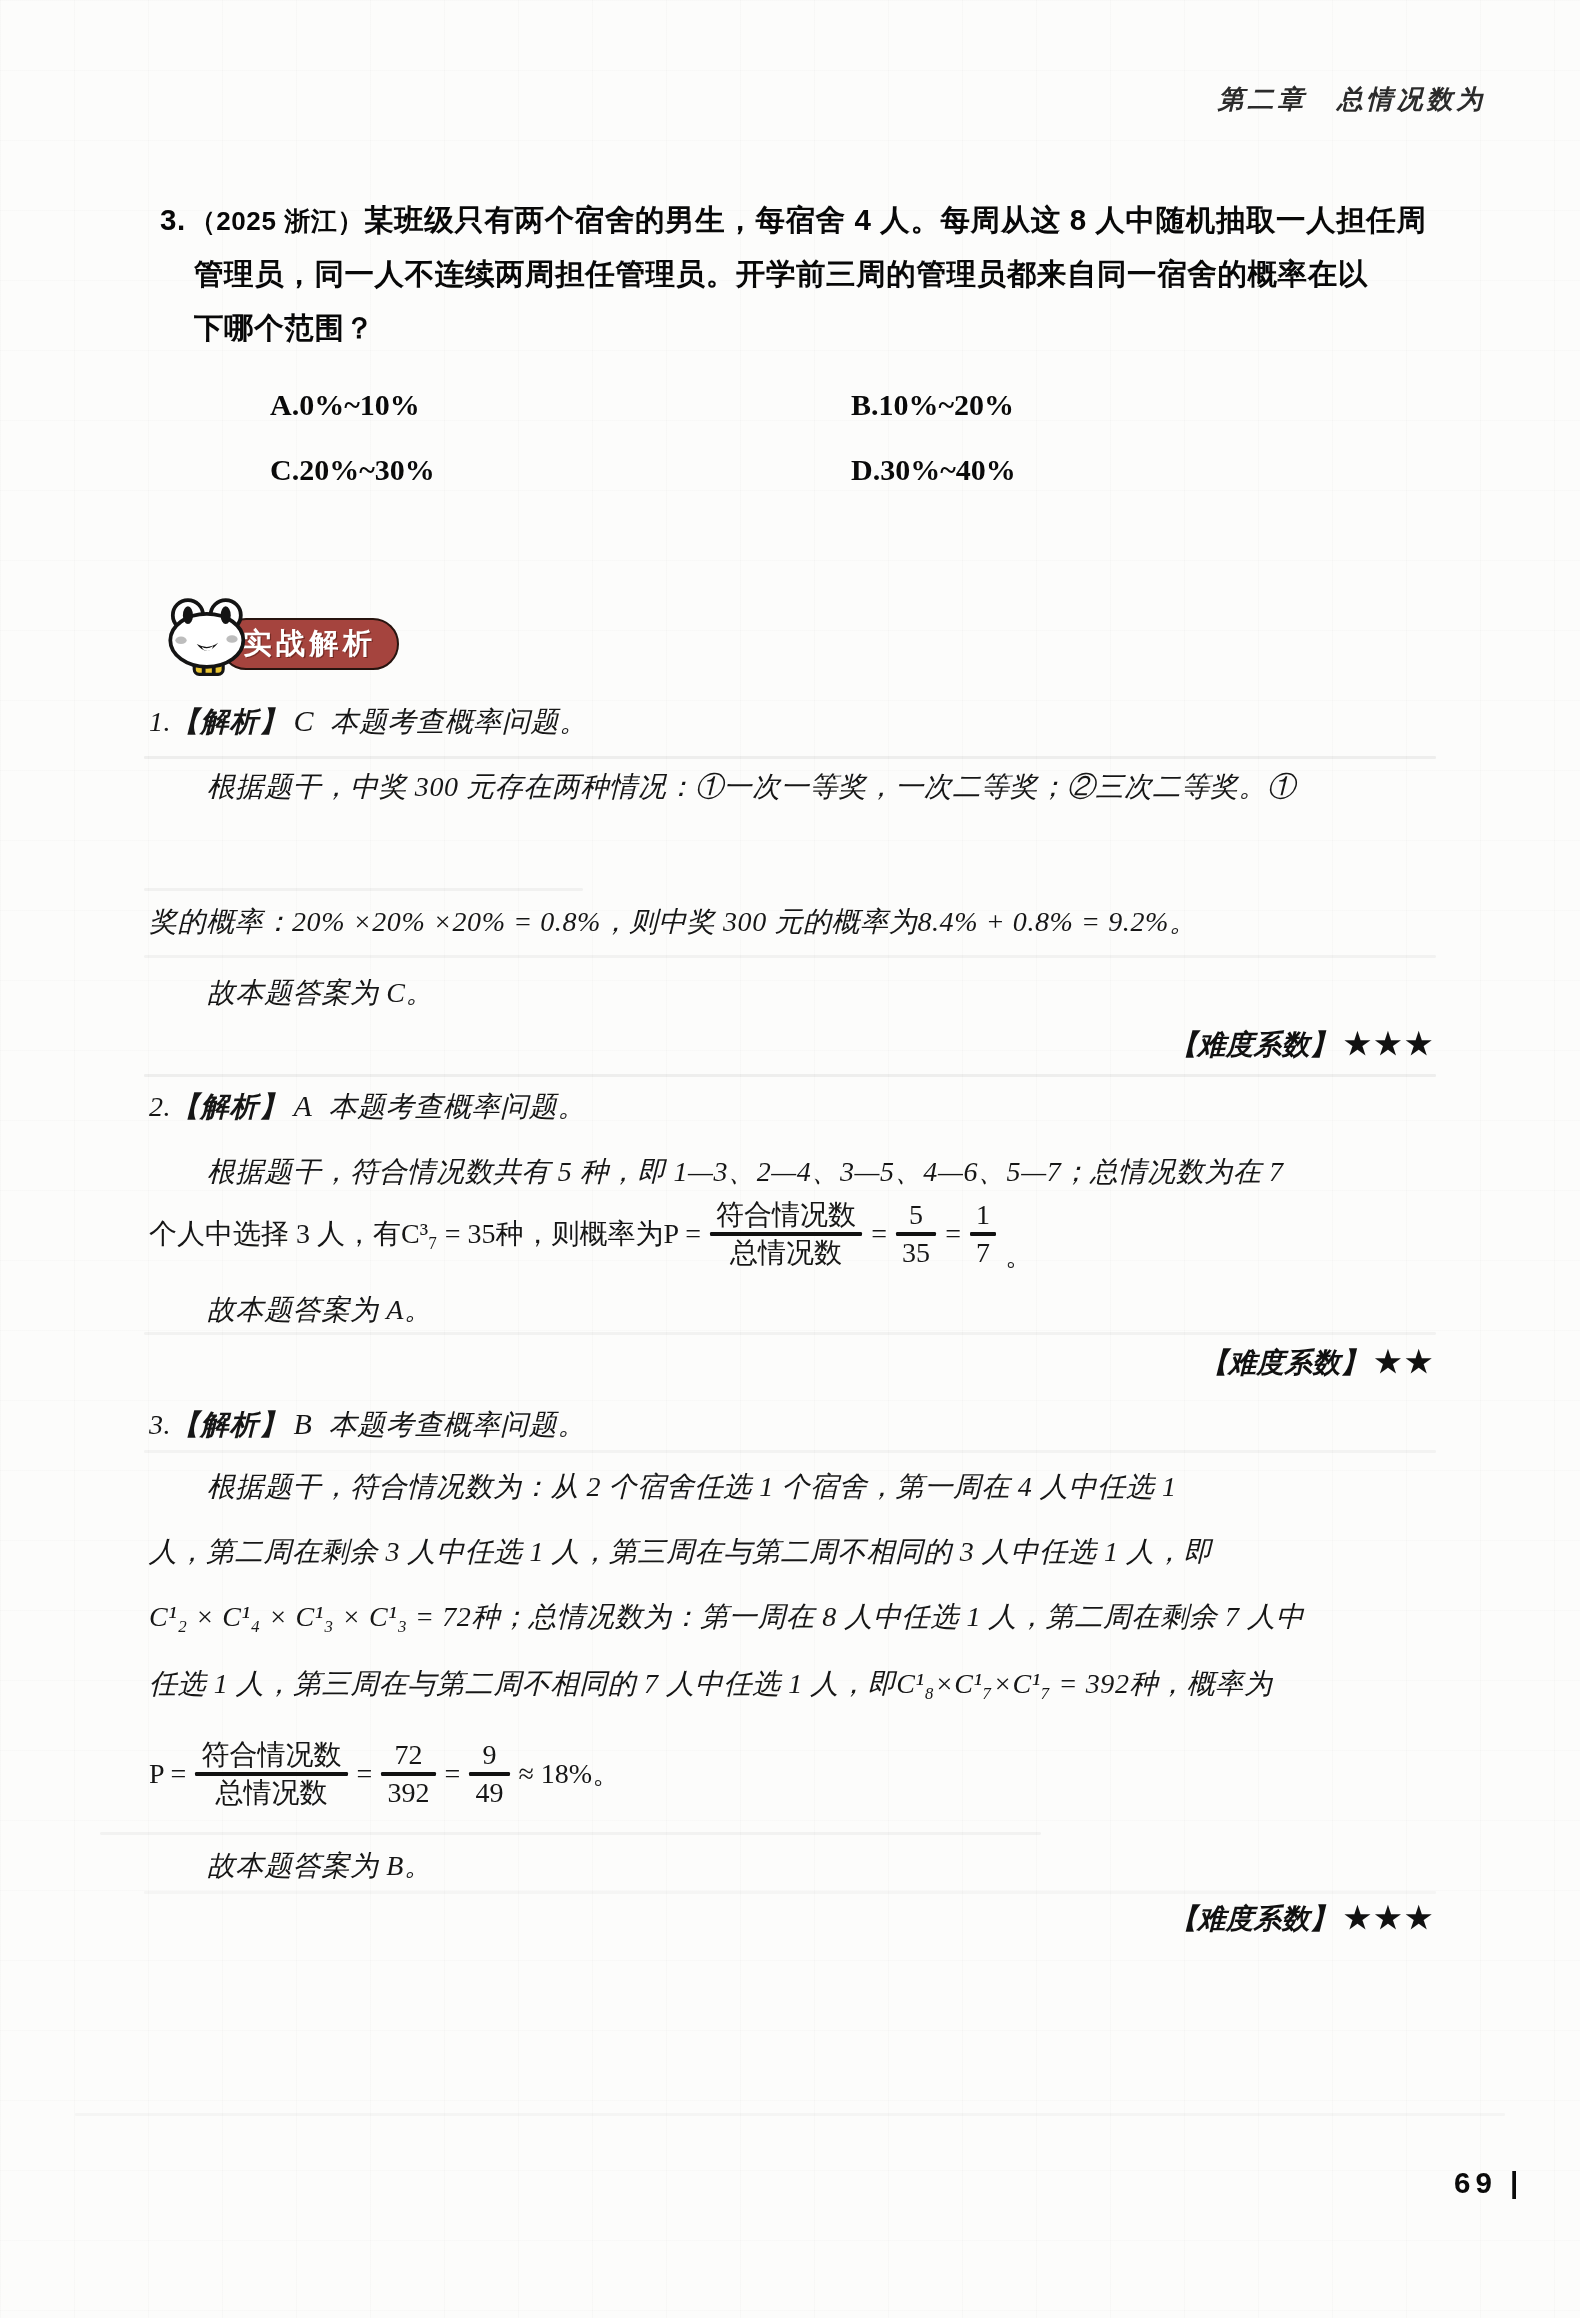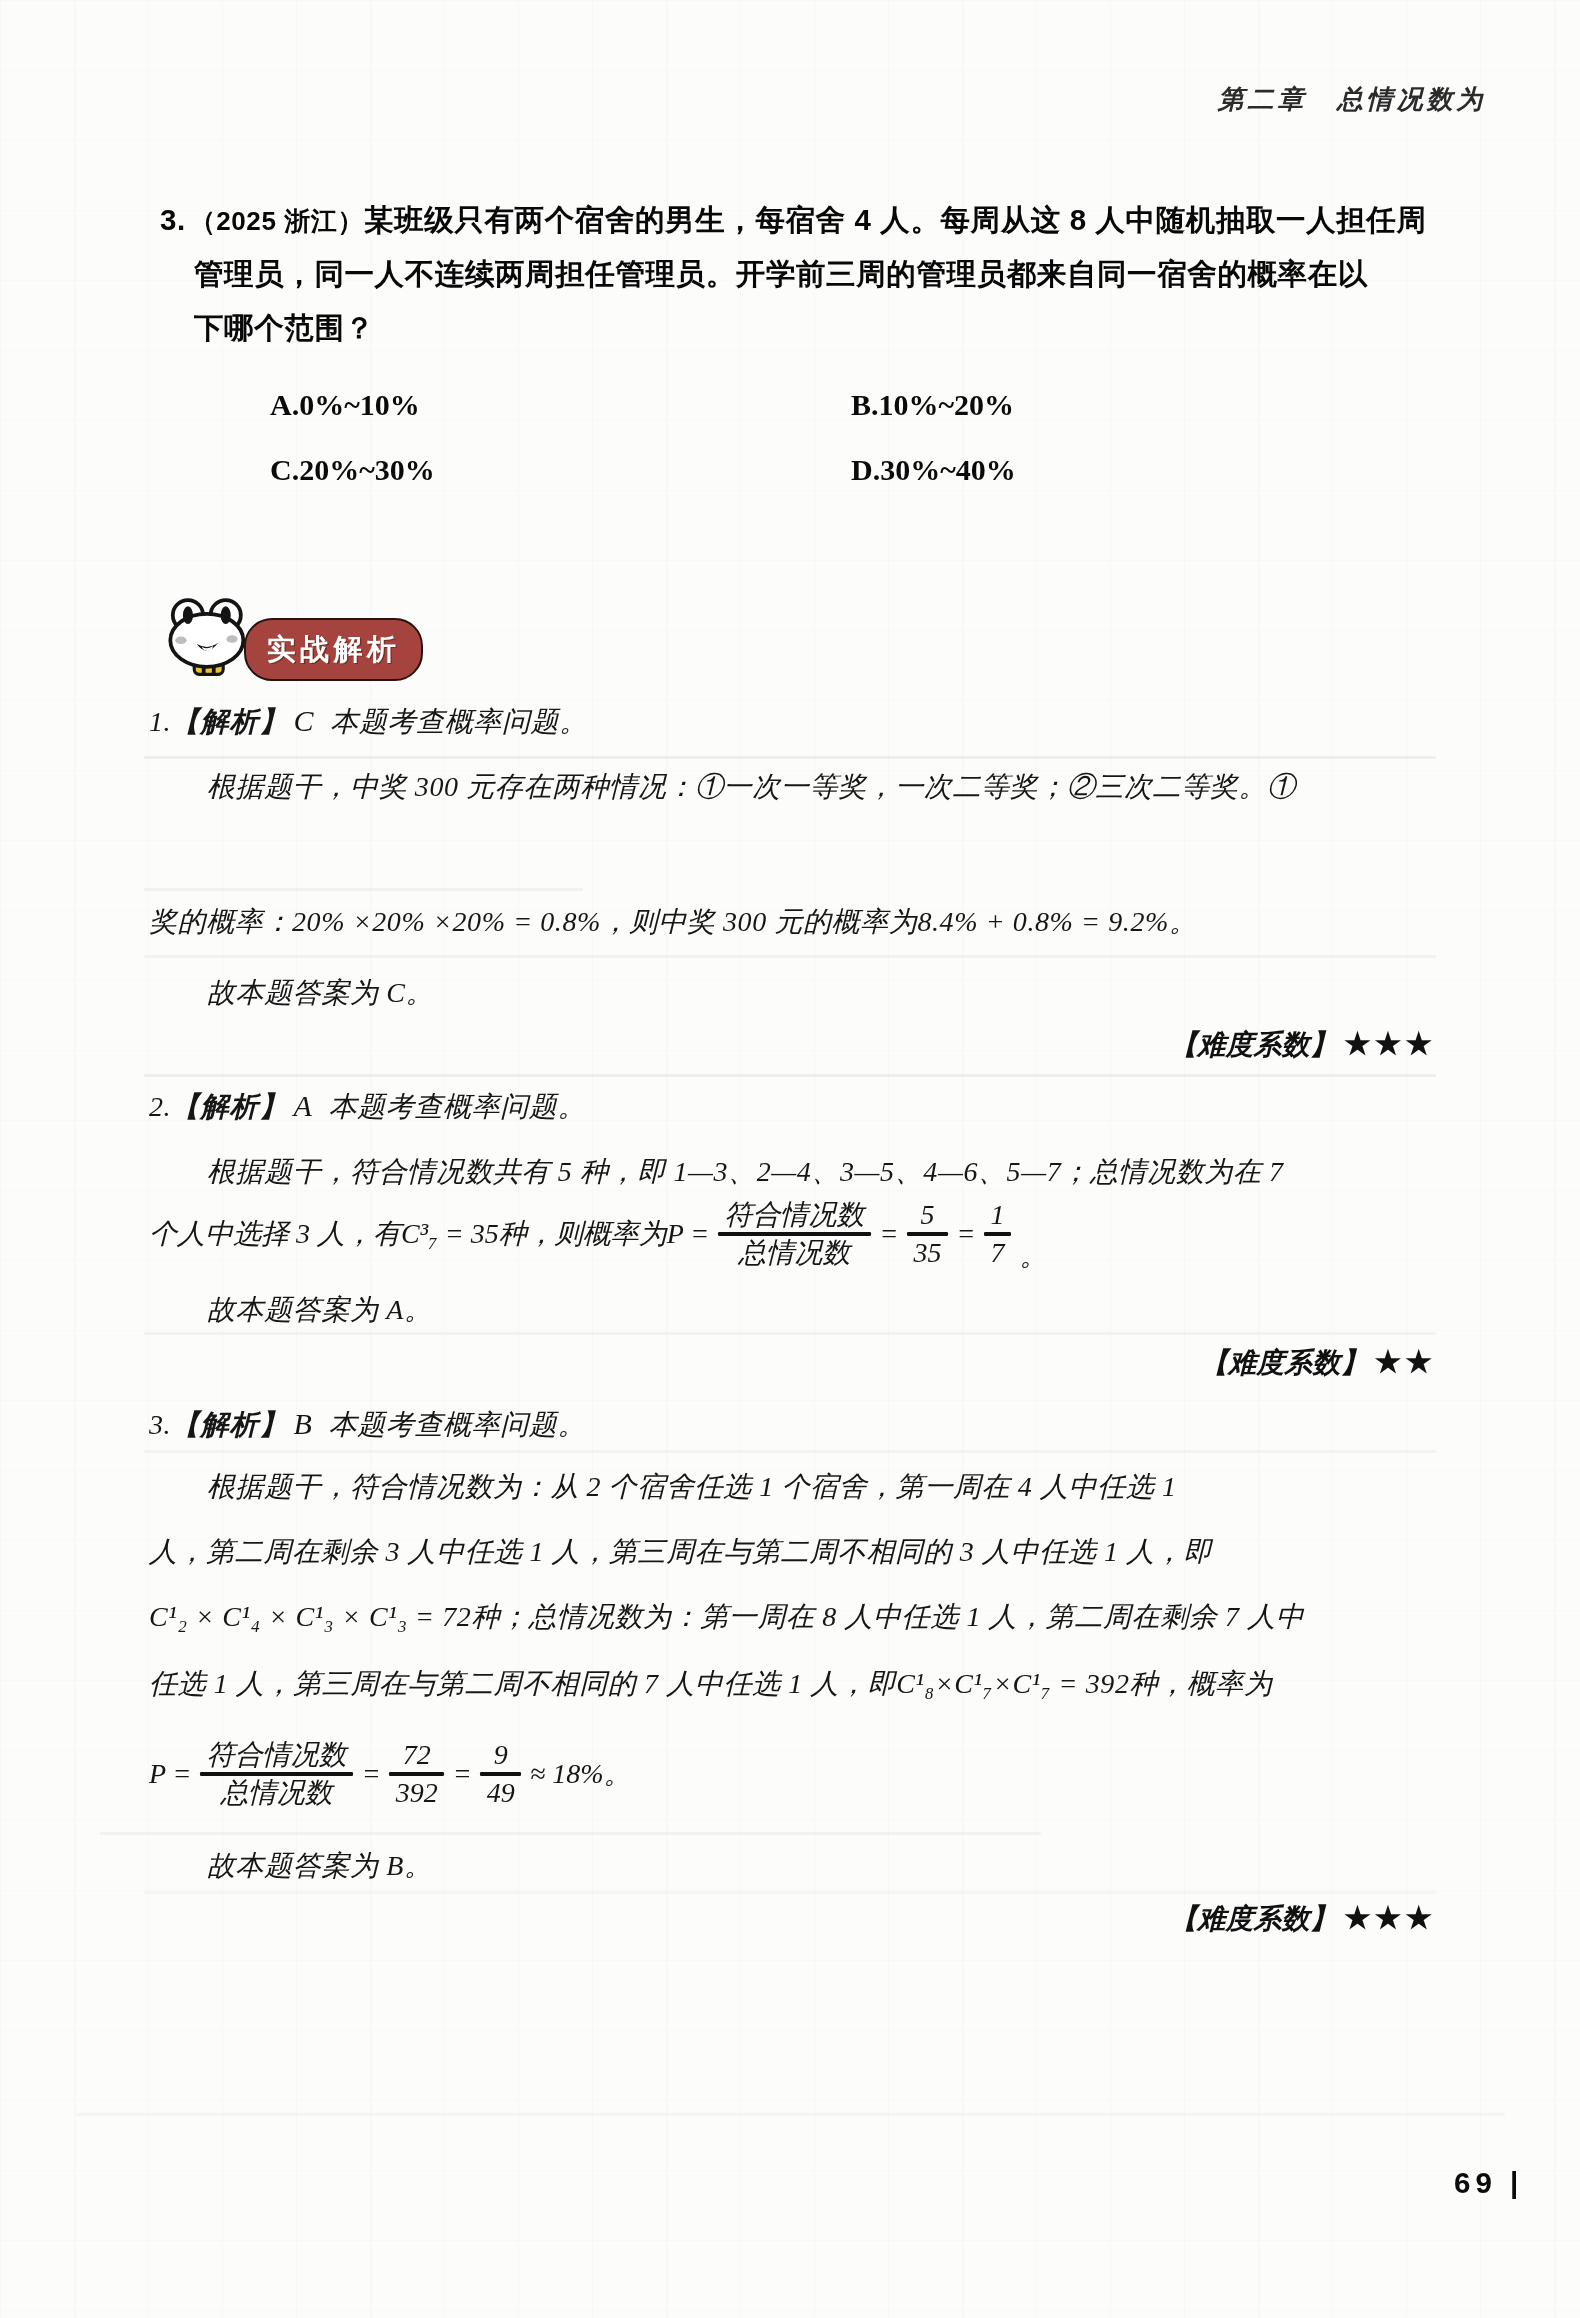--- a/index.html
+++ b/index.html
@@ -36,22 +36,22 @@
   .q-src { font-size:26px; }
 
   .option {
     font-family:"Liberation Serif", serif;
     font-weight:700; font-size:30px; color:#0a0a0a;
   }
 
   
   .badge-wrap { top:590px; left:164px; width:263px; height:94px; }
   .badge-pill {
-    position:absolute; left:80px; top:28px;
-    width:179px; height:63px;
+    position:absolute; left:56px; top:28px;
+    width:179px; height:52px;
     background:#a5443e;
     border:2.5px solid #27140f;
     border-radius:28px;
     display:flex; align-items:center; justify-content:center;
     z-index:1;
   }
   .badge-pill span {
     color:#ffffff; font-family:"Liberation Sans", sans-serif;
     font-weight:700; font-size:29px; letter-spacing:4.4px;
     text-shadow:1.3px 1.3px 0 rgba(60,10,5,.45);
@@ -72,21 +72,21 @@
   .difficulty {
     font-family:"Liberation Serif", serif;
     font-style:italic; font-weight:700;
     font-size:28px; color:#111;
   }
   .difficulty .stars { font-style:normal; font-size:30px; letter-spacing:3.8px; margin-left:6.3px; }
 
   
   .formula {
     display:flex; align-items:center;
-    font-family:"Liberation Serif", serif; font-style:italic;
+    font-family:"Liberation Serif", serif; 
     font-size:28px; color:#161616;
   }
   .formula > * { margin-right:8.8px; }
   .frac { display:inline-flex; flex-direction:column; align-items:center; }
   .frac .num, .frac .den { padding:1.3px 6.3px; line-height:1.15; }
   .frac .bar { height:3.1px; background:#111; align-self:stretch; border-radius:1.3px; }
 
   
   .page-num {
     font-family:"Liberation Sans", sans-serif;

